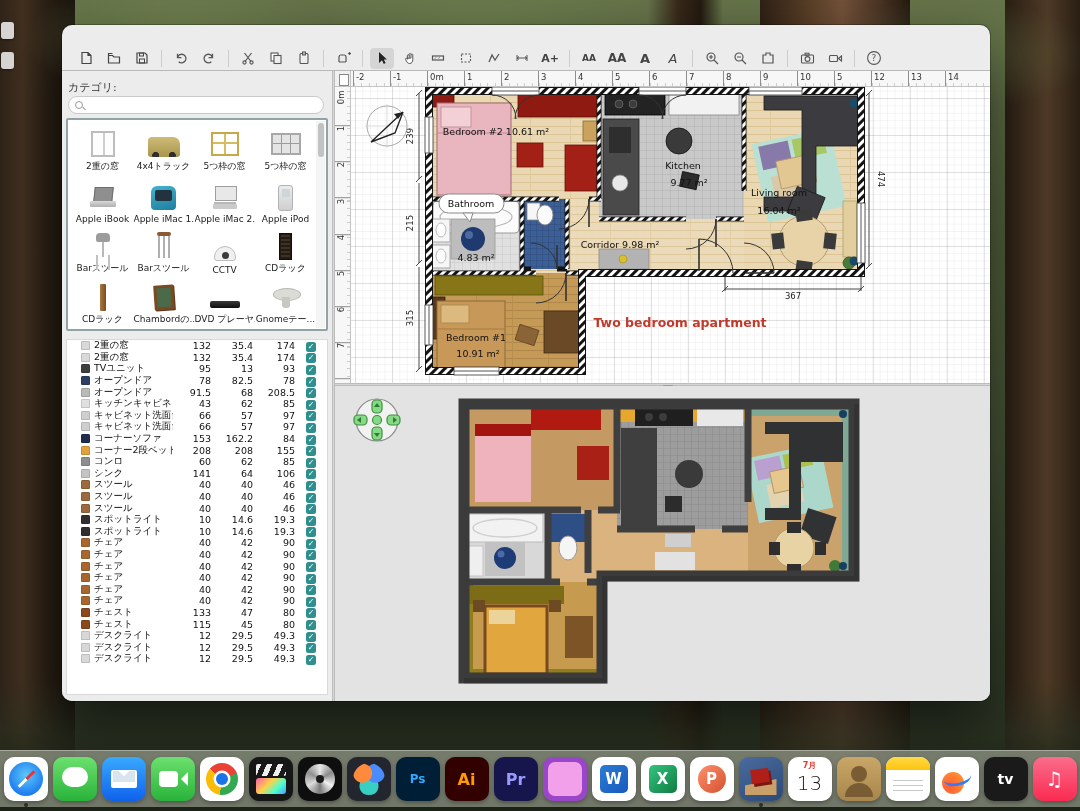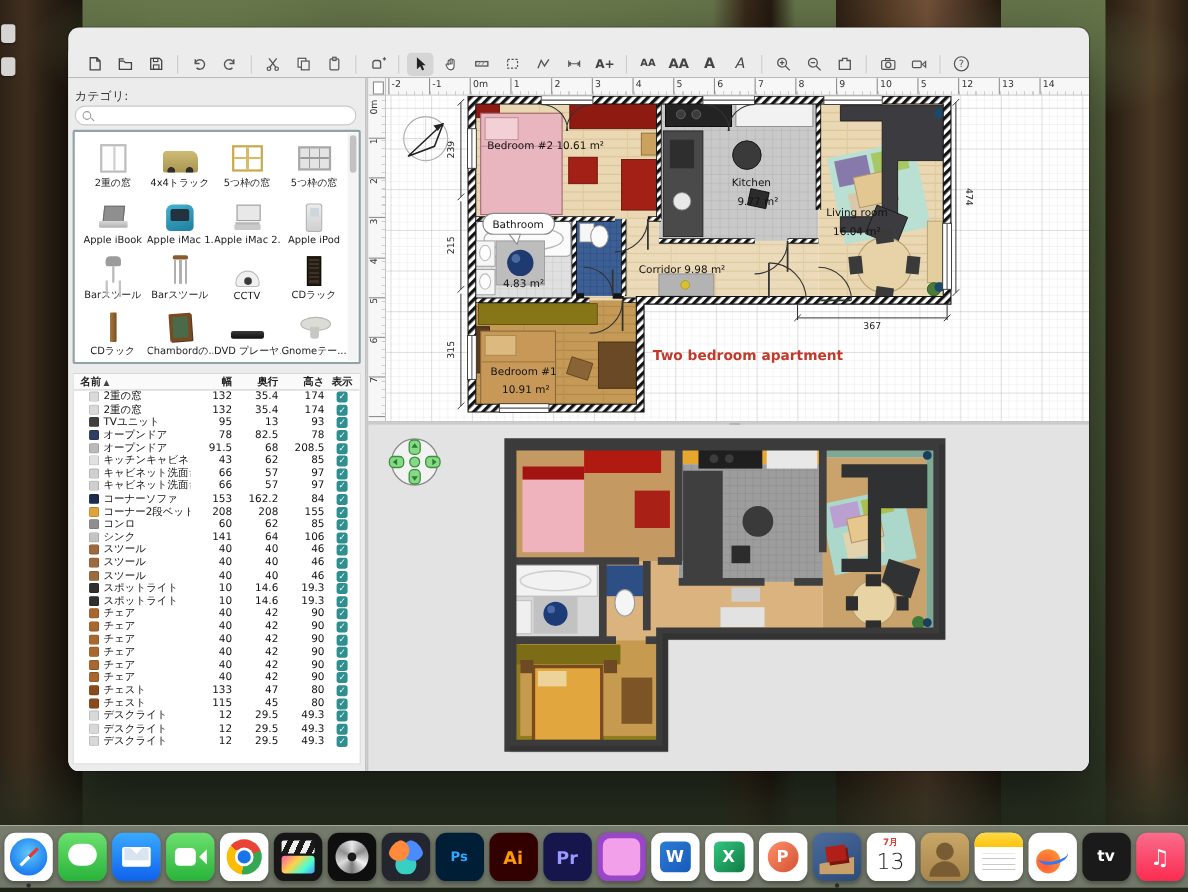--- a/index.html
+++ b/index.html
@@ -565,27 +565,20 @@
             <div class="thumb">
               <div class="k-table-round"></div>
             </div>
             <div class="cat-name">Gnomeテー...</div>
           </div>
         </div>
       <div class="cat-scroll"></div>
     </div>
 
     <div class="ftable-wrap">
-      <div class="fhead">
-        <span class="c-name"><span>名前</span><span class="sort-glyph">▲</span></span>
-        <span class="c-w">幅</span>
-        <span class="c-d">奥行</span>
-        <span class="c-h">高さ</span>
-        <span class="c-v">表示</span>
-      </div>
       <div>
 
           <div class="frow">
             <span class="c-name">
               <span class="ficon" style="background: rgb(217, 217, 217);"></span>
               <span>2重の窓</span>
             </span>
             <span class="c-w">132</span>
             <span class="c-d">35.4</span>
             <span class="c-h">174</span>

